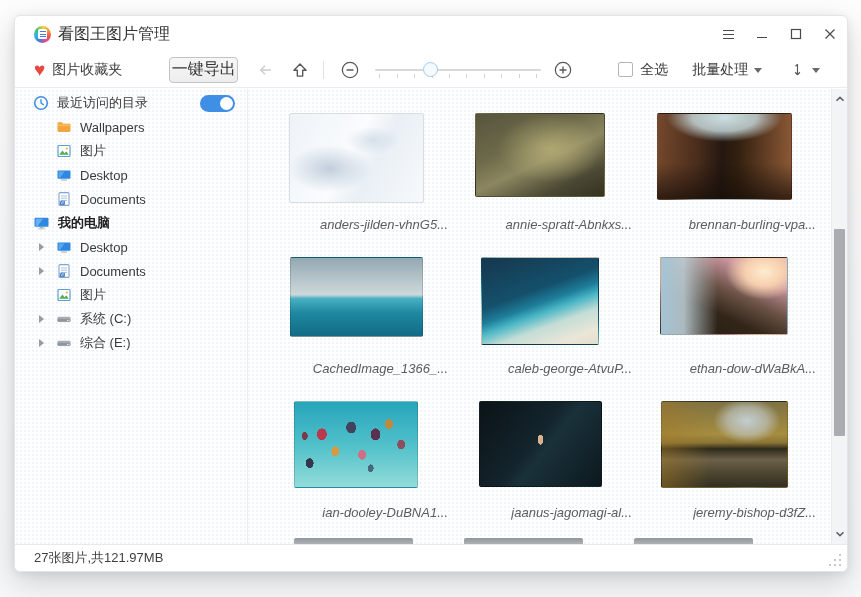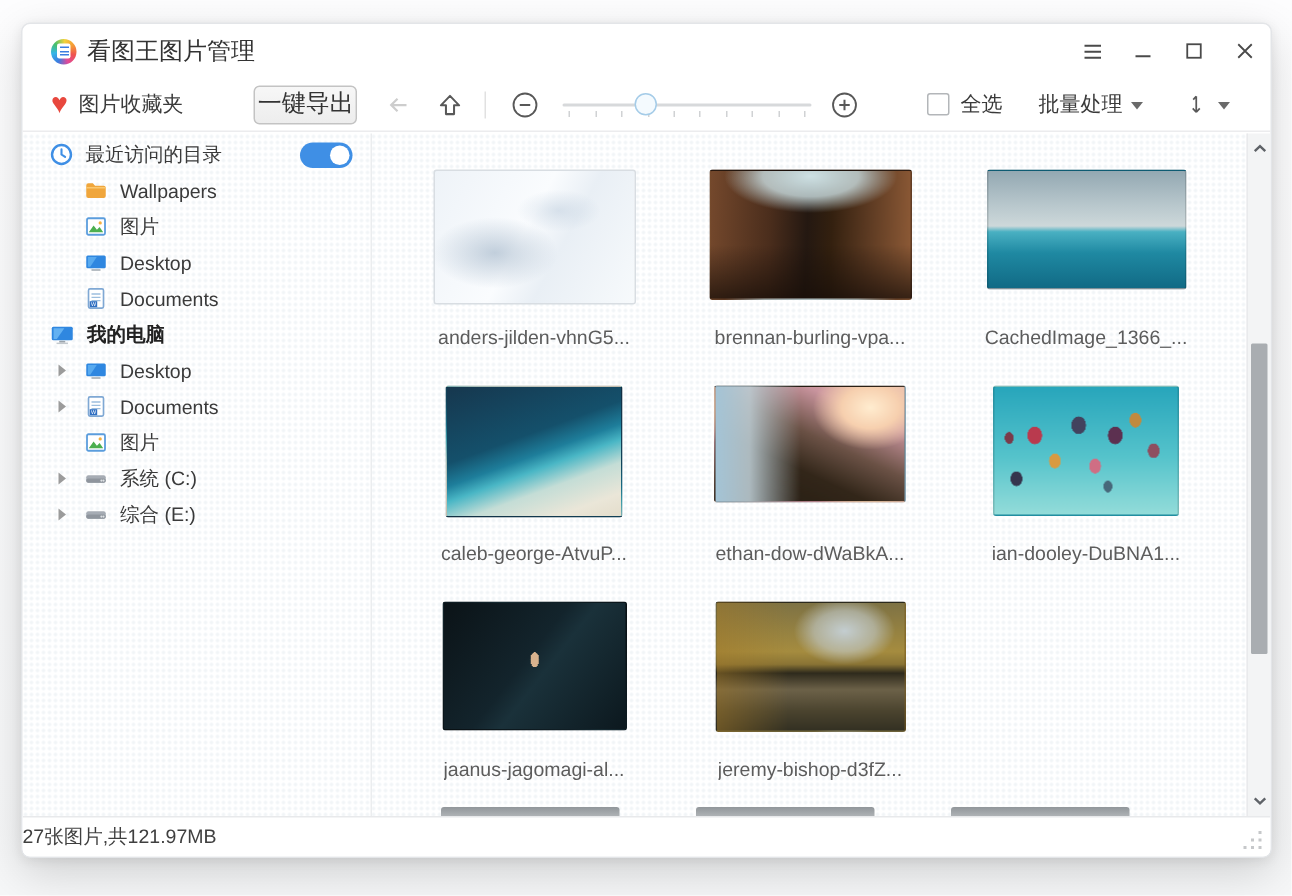--- a/index.html
+++ b/index.html
@@ -73,21 +73,21 @@
   .side-item .lbl.bold { font-weight:bold; color:#222; }
   .toggle { margin-left:auto; margin-right:12px; width:35px; height:17px; border-radius:9px;
     background:#3f8fe5; position:relative; }
   .toggle .knob { position:absolute; right:2px; top:2px; width:13px; height:13px;
     background:#fff; border-radius:50%; }
 
   
   .grid { position:absolute; left:233px; right:16px; top:0; bottom:0; overflow:hidden;
     padding:24px 0 0 16px; }
   .gridrows { display:flex; flex-wrap:wrap; width:560px; }
-  .cell { width:184px; height:144px; display:flex; flex-direction:column; align-items:center; }
+  .cell { width:184px; height:144px; display:flex; flex-direction:column; align-items:flex-end;font-style:italic; }
   .thumbwrap { height:96px; width:100%; display:flex; justify-content:center; align-items:flex-start; }
   .thumb { border:1px solid rgba(0,0,0,.14); border-radius:2px; }
   .caption { margin-top:8px; font-size:13px; color:#5c5c5c; max-width:170px;
     white-space:nowrap; overflow:hidden; }
 
   .t1 { width:135px; height:90px;
     background:radial-gradient(60px 34px at 30% 62%, rgba(148,170,192,.55), transparent 70%),
       radial-gradient(40px 20px at 62% 30%, rgba(188,204,220,.5), transparent 70%),
       linear-gradient(118deg,#eef3f8 0%,#fafcfe 45%,#e9eff5 62%,#f7fafc 100%);
     border-color:#d8dde2; }
@@ -134,21 +134,21 @@
   .scrollbar { position:absolute; right:0; top:0; bottom:0; width:16px;
     background:#f3f4f5; border-left:1px solid #e9eaec; }
   .sb-arrow { position:absolute; left:0; width:16px; height:16px; display:flex;
     align-items:center; justify-content:center; }
   .sb-up { top:2px; } .sb-down { bottom:2px; }
   .sb-thumb { position:absolute; left:2px; width:11px; top:140px; height:207px;
     background:#a9adb1; border-radius:1px; }
 
   
   .statusbar { position:absolute; left:0; right:0; bottom:0; height:27px; background:#fff;
-    border-top:1px solid #e8e9eb; display:flex; align-items:center; }
+    border-top:1px solid #e8e9eb; display:flex; align-items:center; padding-left:19px; }
   .status-text { font-size:13px; color:#3f3f3f; }
   .grip { position:absolute; right:6px; bottom:5px; width:12px; height:12px; }
   .grip i { position:absolute; width:2px; height:2px; background:#c6c8ca; }
   .grip i:nth-child(1){ right:0; bottom:0; } .grip i:nth-child(2){ right:5px; bottom:0; }
   .grip i:nth-child(3){ right:10px; bottom:0; } .grip i:nth-child(4){ right:0; bottom:5px; }
   .grip i:nth-child(5){ right:5px; bottom:5px; } .grip i:nth-child(6){ right:0; bottom:10px; }
 </style>
 </head>
 <body>
 
@@ -382,20 +382,26 @@
       <div class="grid">
         <div class="gridrows">
           <div class="cell">
             <div class="thumbwrap">
                 <div class="thumb t1"></div>
               </div>
             <div class="caption">anders-jilden-vhnG5...</div>
           </div>
           <div class="cell">
             <div class="thumbwrap">
+                <div class="thumb t2"></div>
+              </div>
+            <div class="caption">annie-spratt-Abnkxs...</div>
+          </div>
+          <div class="cell">
+            <div class="thumbwrap">
                 <div class="thumb t3"></div>
               </div>
             <div class="caption">brennan-burling-vpa...</div>
           </div>
           <div class="cell">
             <div class="thumbwrap">
                 <div class="thumb t4"></div>
               </div>
             <div class="caption">CachedImage_1366_...</div>
           </div>

